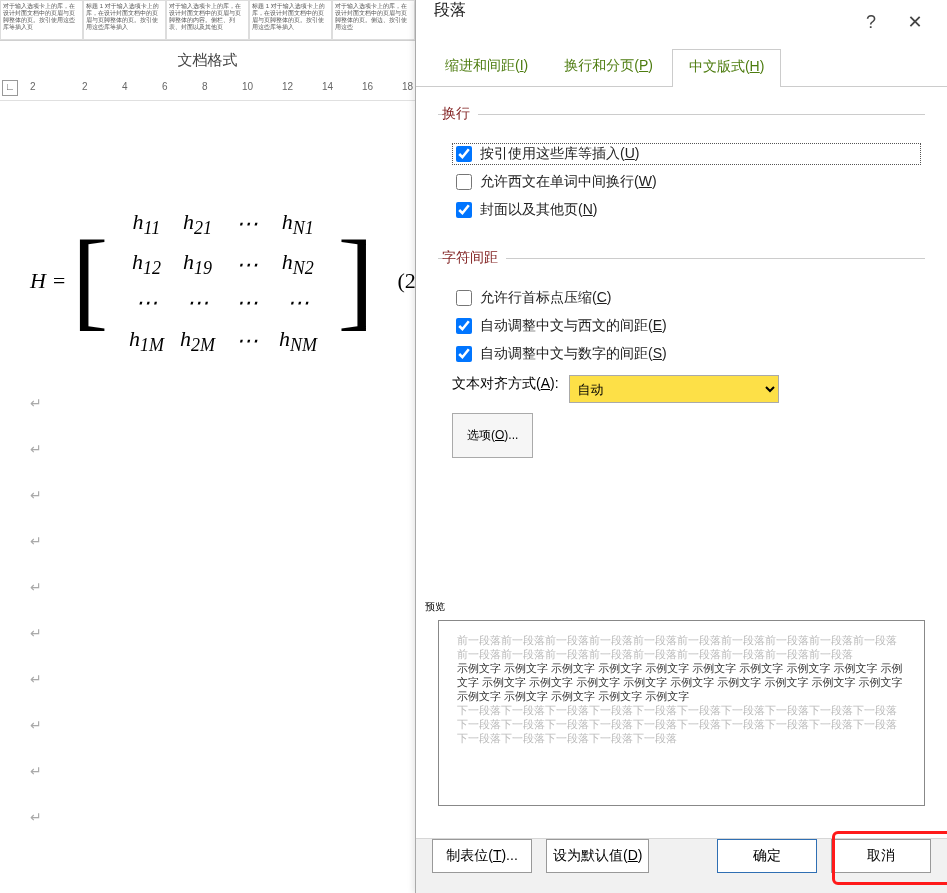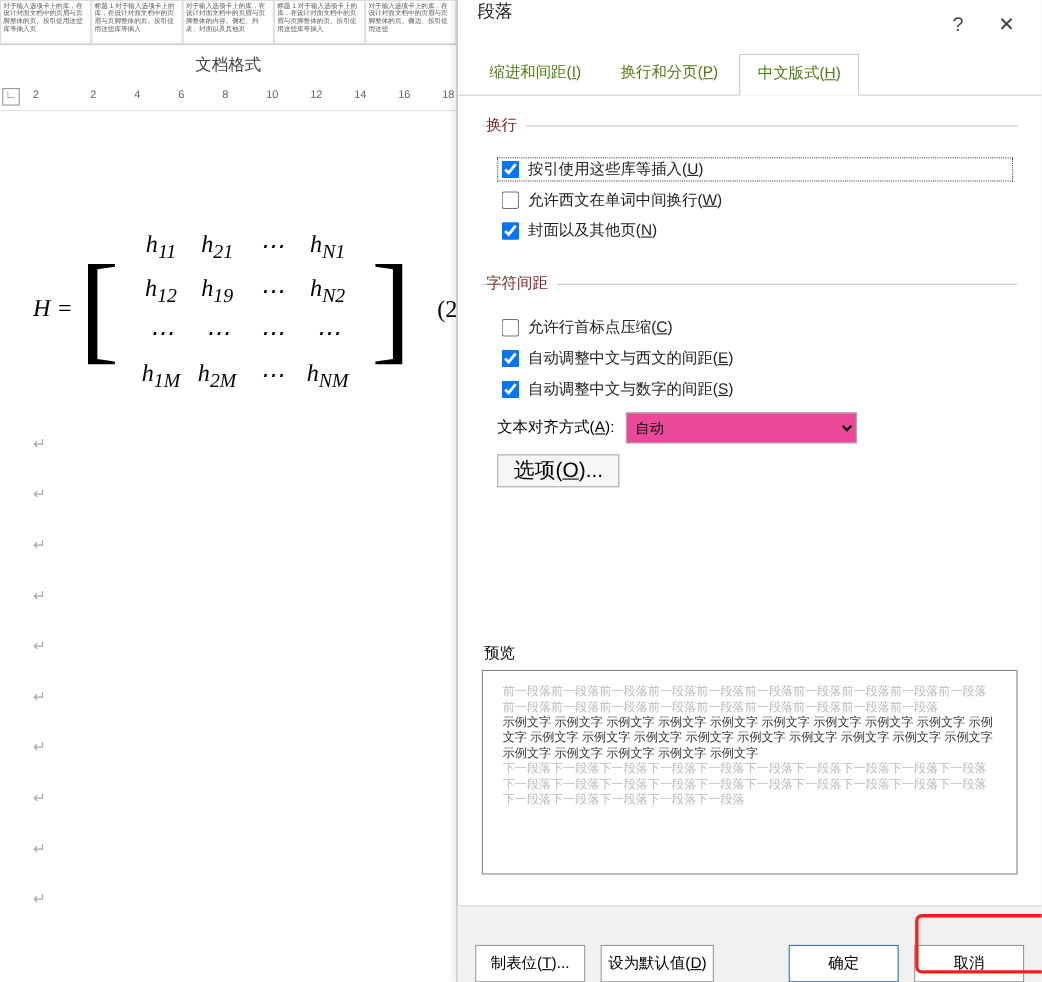--- a/index.html
+++ b/index.html
@@ -29,32 +29,32 @@
 .tab{padding:8px 16px 6px;font-size:14px;color:#4d7c0f;cursor:pointer;border:1px solid transparent;border-bottom:none;margin-right:2px}
 .tab.active{border-color:#ccc;background:#fff;position:relative;top:1px}
 .tab u{text-decoration:underline}
 .body{padding:18px 22px 0 22px}
 fieldset{border:none;border-top:1px solid #ccc;margin:0 0 22px 0;padding:14px 4px 0 4px}
 legend{padding:0 8px 0 0;font-size:14px;color:#7f1d1d}
 label.chk{display:flex;align-items:center;margin:6px 0 6px 10px;font-size:14px;color:#222;cursor:pointer}
 label.chk input{width:16px;height:16px;margin-right:8px}
 label.chk u{text-decoration:underline}
 .chk.focused{outline:1px dotted #555;outline-offset:-1px}
-.row{display:flex;align-items:center;margin:10px 0 10px 10px}
+.row{display:flex;margin:10px 0 10px 10px}
 .row .lbl{font-size:14px;margin-right:10px}
-.row select{width:210px;height:28px;border:1px solid #aaa;background:#ec4899;font-size:13px;padding:0 4px}
-.btn-flat{display:inline-block;min-width:80px;height:30px;border:1px solid #aaa;background:#f6f6f6;font-size:19px;padding:0 14px;cursor:pointer}
-
-.preview-label{font-size:14px;margin:0 0 6px 24px}
+.row select{width:210px;height:28px;border:1px solid #aaa;background:#fde047;font-size:13px;padding:0 4px}
+.btn-flat{display:inline-block;min-width:80px;height:45px;border:1px solid #aaa;background:#f6f6f6;font-size:12px;padding:0 14px;cursor:pointer}
+
+.preview-label{font-size:10px;margin:0 0 6px 9px}
 .preview{margin:0 22px;border:1px solid #888;height:160px;padding:12px 18px;font-size:11px;line-height:14px;color:#bbb;overflow:hidden}
 .preview .dark{color:#333}
 
 .annotation{position:absolute;left:426px;top:778px;color:#ff1a1a;font-size:28px;font-weight:400}
 
-.bottom{position:absolute;left:0;bottom:0;width:100%;height:70px;border-top:1px solid #d6d6d6;background:#f1f1f1;display:flex;align-items:flex-end;padding:0 16px;box-sizing:border-box;gap:14px}
+.bottom{position:absolute;left:0;bottom:0;width:100%;height:55px;border-top:1px solid #d6d6d6;background:#f1f1f1;display:flex;align-items:flex-start;padding:0 16px;box-sizing:border-box;gap:14px}
 .bottom .gap{flex:1}
 .btn-big{min-width:100px;height:34px;border:1px solid #999;background:#fff;font-size:14px;cursor:pointer}
 .btn-big.primary{border:1.5px solid #2f6fb3}
 .highlight-box{position:absolute;left:416px;bottom:8px;width:144px;height:48px;border:3px solid #ff1a1a;border-radius:6px;pointer-events:none}
 
 
 .bracket{display:inline-block;vertical-align:middle;font-size:110px;line-height:90px;font-style:normal;font-family:"Cambria Math",serif;position:relative;top:-4px}
 .mat{display:inline-table;vertical-align:middle;border-spacing:14px 8px}
 .mat td{text-align:center;min-width:32px}
 </style>

